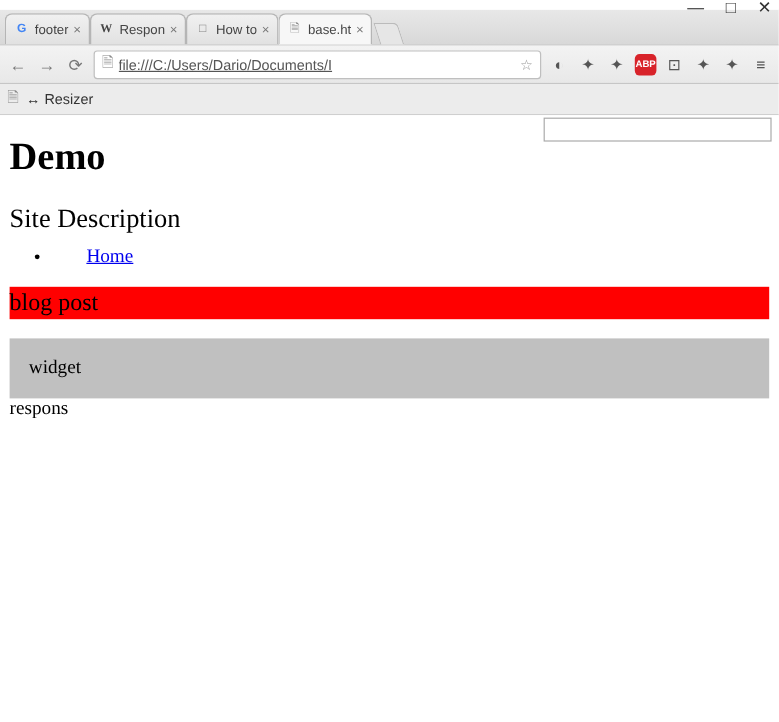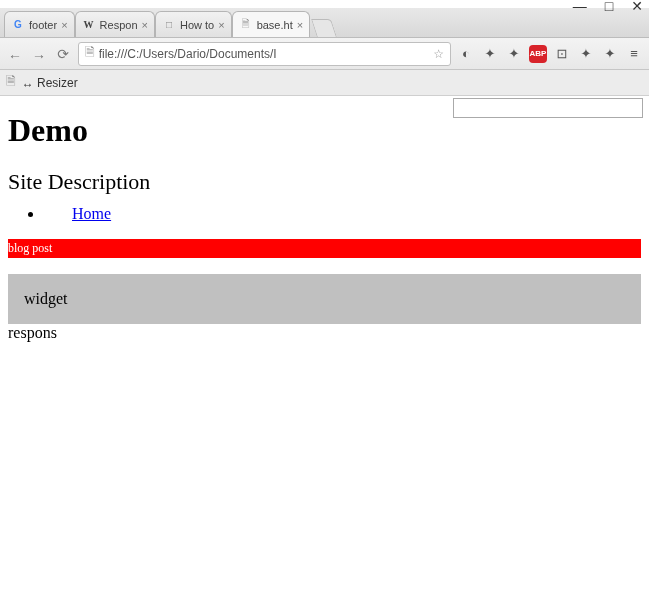--- a/index.html
+++ b/index.html
@@ -101,21 +101,21 @@
       border-radius: 3px;
       background: #fff;
       display: flex;
       align-items: center;
       padding: 0 6px;
       font-size: 12px;
       color: #555;
       overflow: hidden;
     }
     .addr .file-icon { margin-right: 4px; color: #888; }
-    .addr .url { flex: 1; white-space: nowrap; overflow: hidden; }
+    .addr .url { flex: 1; white-space: nowrap; overflow: hidden; text-decoration: underline; }
     .addr .star { color: #999; margin-left: 4px; }
     .ext-icon {
       width: 18px;
       height: 18px;
       display: inline-flex;
       align-items: center;
       justify-content: center;
       color: #555;
       font-size: 13px;
     }
@@ -172,23 +172,23 @@
       margin: 4px 0 10px 0;
     }
     .content ul {
       margin: 0 0 16px 36px;
       font-family: "Times New Roman", serif;
       font-size: 16px;
     }
     .content ul li a { color: #0000ee; text-decoration: underline; margin-left: 28px; }
     .red-bar {
       background: #ff0000;
-      color: #ffffff;
-      font-family: "Times New Roman", serif;
-      font-size: 12px;
+      color: #000000;
+      font-family: "Times New Roman", serif;
+      font-size: 20px;
       padding: 2px 0 2px 0;
       margin: 4px 0 16px 0;
     }
     .widget-bar {
       background: #c0c0c0;
       color: #000;
       font-family: "Times New Roman", serif;
       font-size: 16px;
       padding: 16px;
     }

